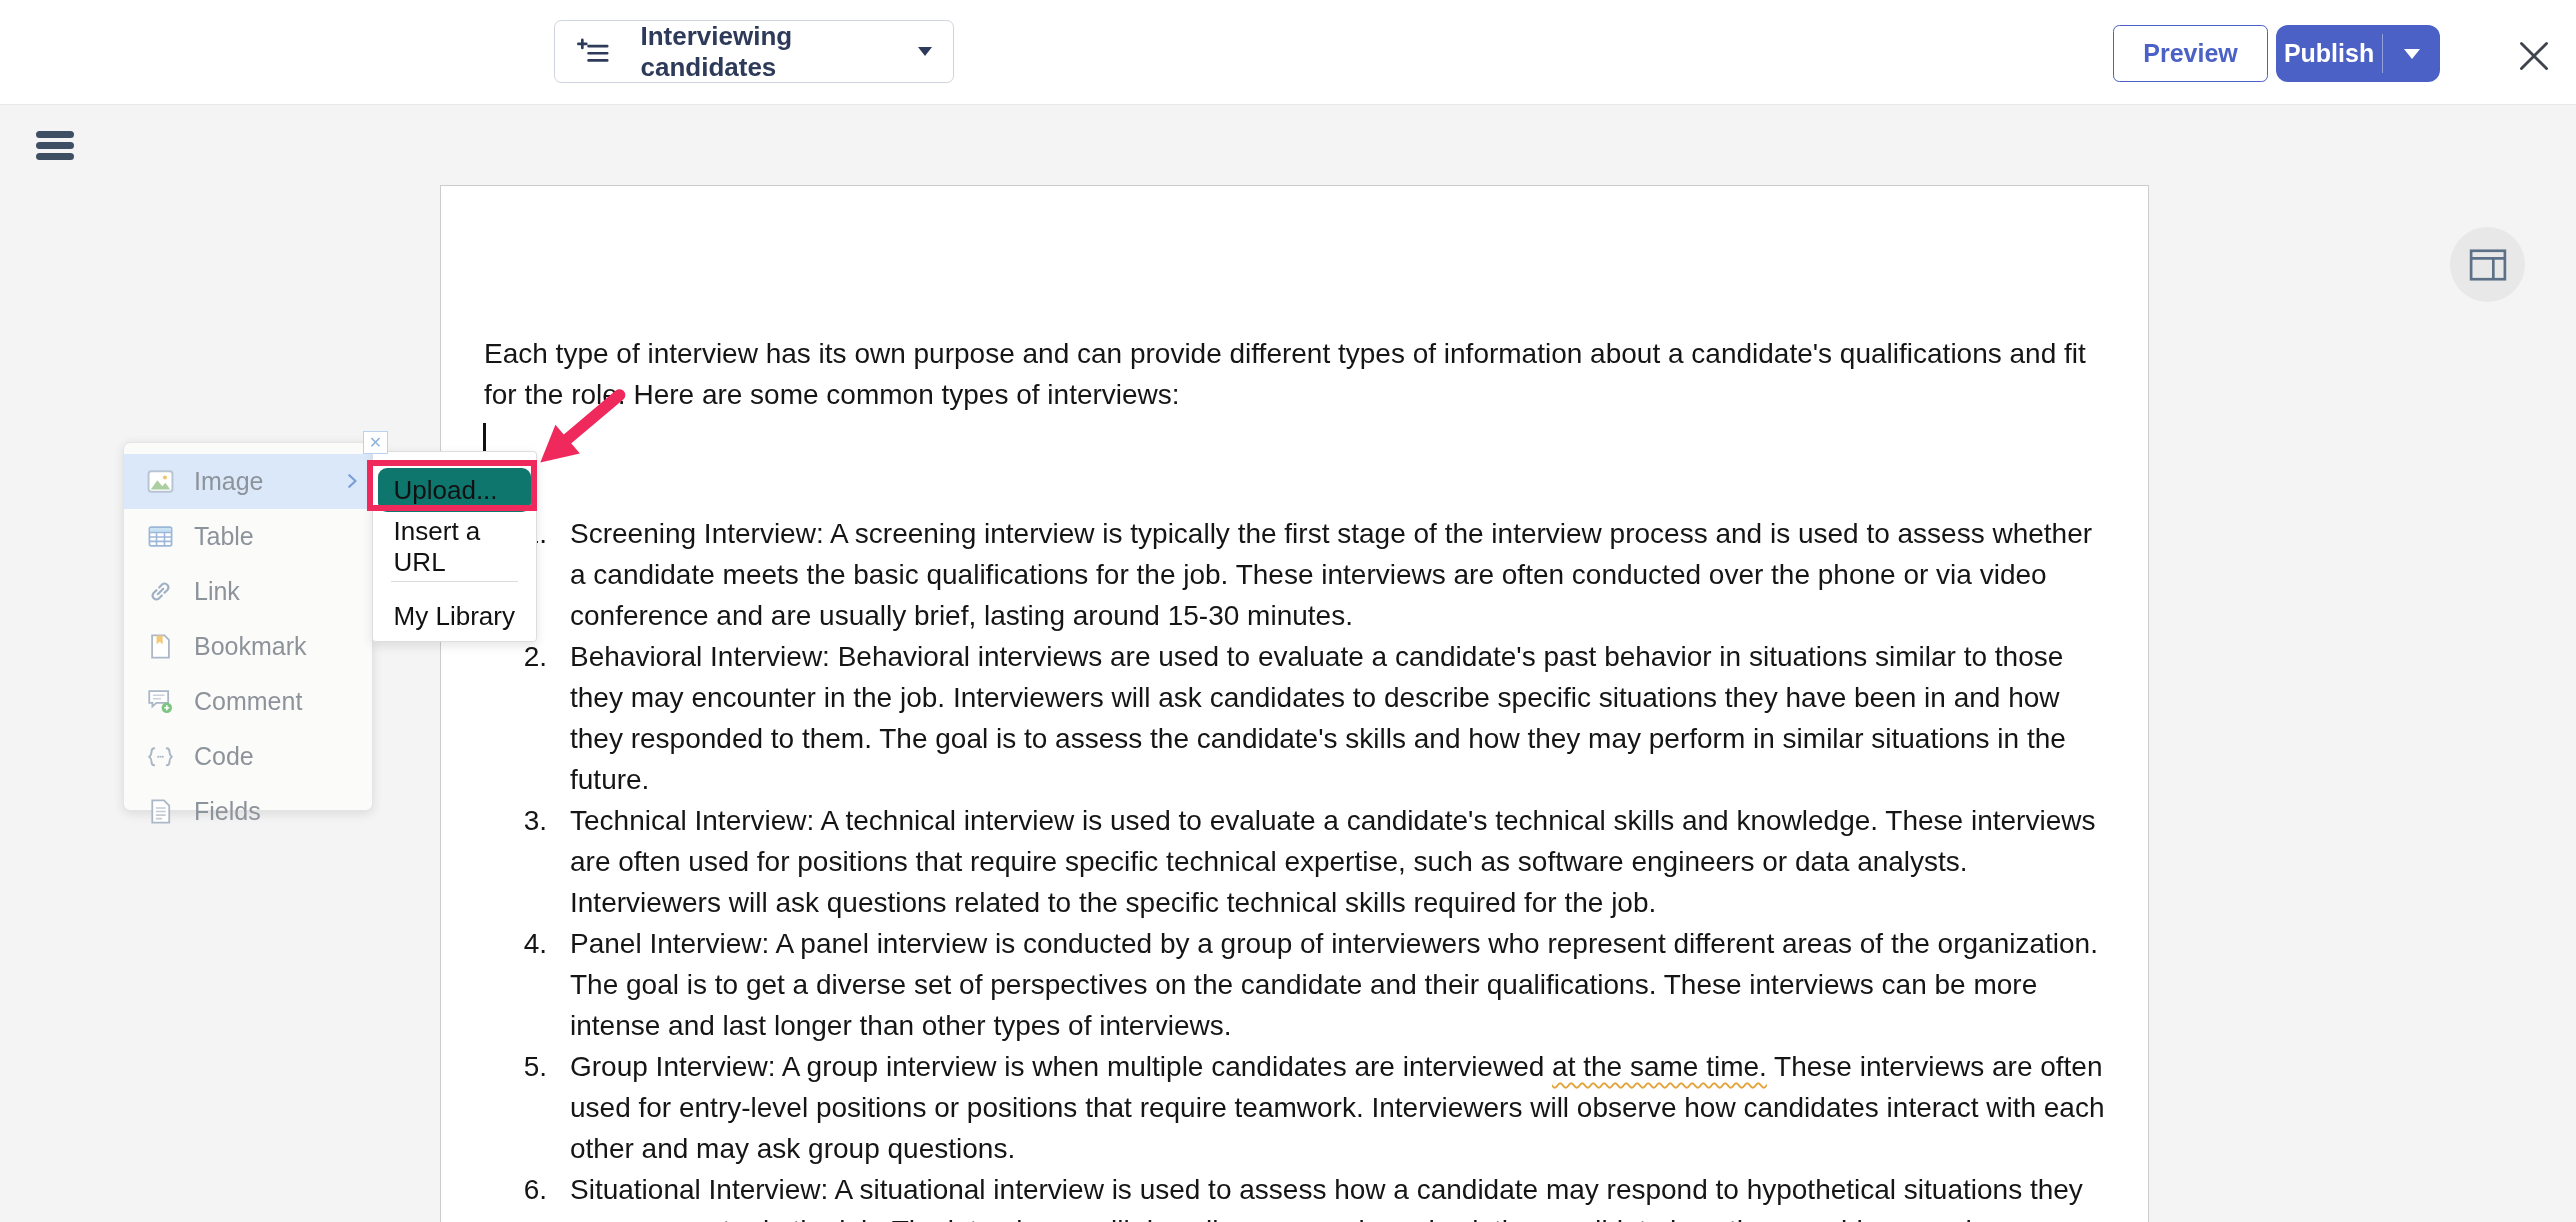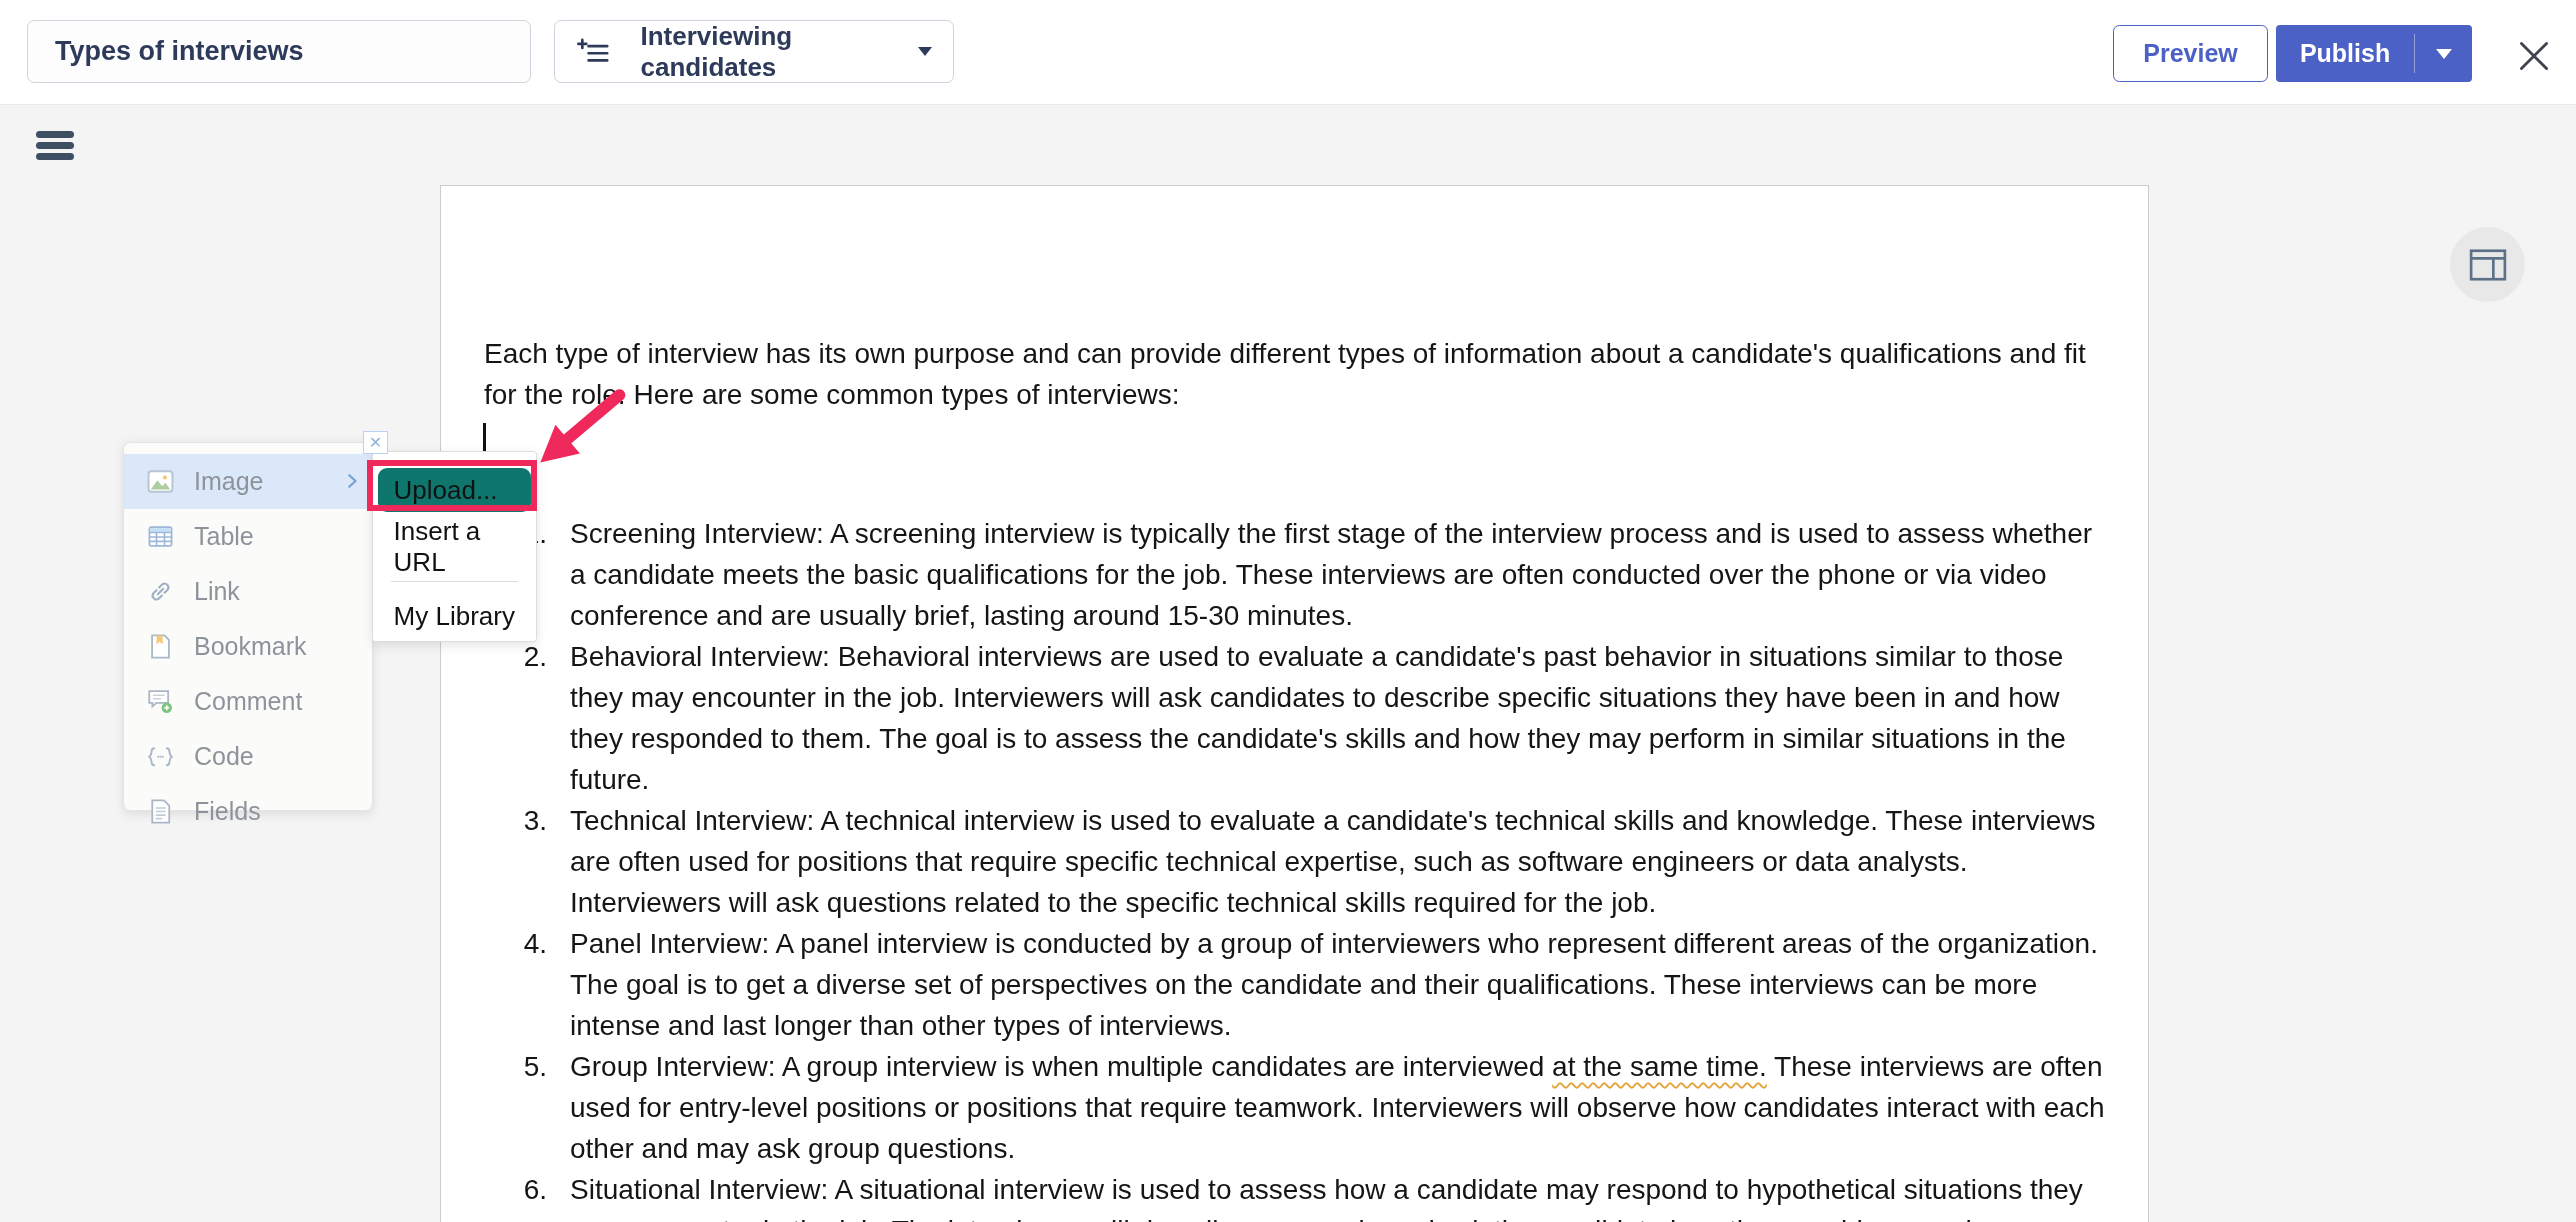--- a/index.html
+++ b/index.html
@@ -6,21 +6,21 @@
   html,body { width:2576px; height:1222px; overflow:hidden; }
   body { font-family:"Liberation Sans", sans-serif; background:#f4f4f5; position:relative; }
 
   
   .header { position:absolute; left:0; top:0; width:2576px; height:105px; background:#ffffff; border-bottom:1.8px solid #e8e9ed; z-index:5; }
   .title-input { position:absolute; left:27px; top:20px; width:504px; height:63px; border:1.8px solid #ced3dd; border-radius:7.2px; background:#fdfdfe; color:#2e3a59; font-size:27px; font-weight:600; padding:0 27px; font-family:"Liberation Sans", sans-serif; outline:none; }
   .board-picker { position:absolute; left:554px; top:20px; width:400px; height:63px; border:1.8px solid #ced3dd; border-radius:7.2px; background:#ffffff; display:flex; align-items:center; padding:0 21.5px; cursor:pointer; }
   .board-picker .bp-label { color:#2e3a59; font-size:26px; font-weight:600; margin-left:32px; }
   .bp-caret { width:0; height:0; border-left:7.2px solid transparent; border-right:7.2px solid transparent; border-top:9px solid #2e3a59; margin-left:auto; }
   .btn-preview { position:absolute; left:2113px; top:25px; width:155px; height:57px; background:#ffffff; border:1.8px solid #4c61c5; border-radius:6.3px; color:#4c61c5; font-size:25px; font-weight:600; font-family:"Liberation Sans", sans-serif; cursor:pointer; }
-  .publish-split { position:absolute; left:2276px; top:25px; width:196px; height:57px; background:#4c61c5; border-radius:4px; display:flex; align-items:stretch; overflow:hidden; }
+  .publish-split { position:absolute; left:2276px; top:25px; width:164px; height:57px; background:#4c61c5; border-radius:12px; display:flex; align-items:stretch; overflow:hidden; }
   .btn-publish { flex:1; background:transparent; border:none; color:#ffffff; font-size:25px; font-weight:600; font-family:"Liberation Sans", sans-serif; cursor:pointer; }
   .pub-divider { width:0.9px; background:rgba(255,255,255,0.4); margin:9px 0; }
   .btn-publish-caret { width:57px; background:transparent; border:none; cursor:pointer; display:flex; align-items:center; justify-content:center; }
   .pub-caret-tri { width:0; height:0; border-left:8px solid transparent; border-right:8px solid transparent; border-top:10px solid #ffffff; }
   .close-editor { position:absolute; left:2514px; top:38px; width:39px; height:39px; background:none; border:none; cursor:pointer; }
 
   
   .canvas { position:absolute; left:0; top:107px; width:2576px; height:1116px; }
   .hamburger { position:absolute; left:36px; top:24px; width:38px; cursor:pointer; }
   .hamburger span { display:block; width:38px; height:7.2px; border-radius:3.6px; background:#3e4e63; margin-bottom:3.6px; }
@@ -58,21 +58,20 @@
   .sub-divider { height:0.9px; background:#dcdcdc; margin:0 18px; }
 
   
   .red-box { position:absolute; left:367px; top:353px; width:170px; height:51px; border:6.3px solid #f0295c; background:transparent; z-index:40; pointer-events:none; }
   .red-arrow { position:absolute; left:489px; top:270px; z-index:41; pointer-events:none; }
 </style>
 </head>
 <body>
 
 <div class="header">
-  <input class="title-input" value="Types of interviews" style="">
   <div class="board-picker">
     <span style="display:flex;">
       <svg width="32" height="27" viewBox="0 0 36 30">
           <g stroke="#2e3a59" stroke-width="3" stroke-linecap="round" fill="none">
             <path d="M6 2 v9 M1.5 6.5 h9"></path>
             <path d="M13 9 h21 M13 17 h21 M13 25 h21"></path>
           </g>
         </svg>
     </span>
     <span class="bp-label">Interviewing candidates</span>

